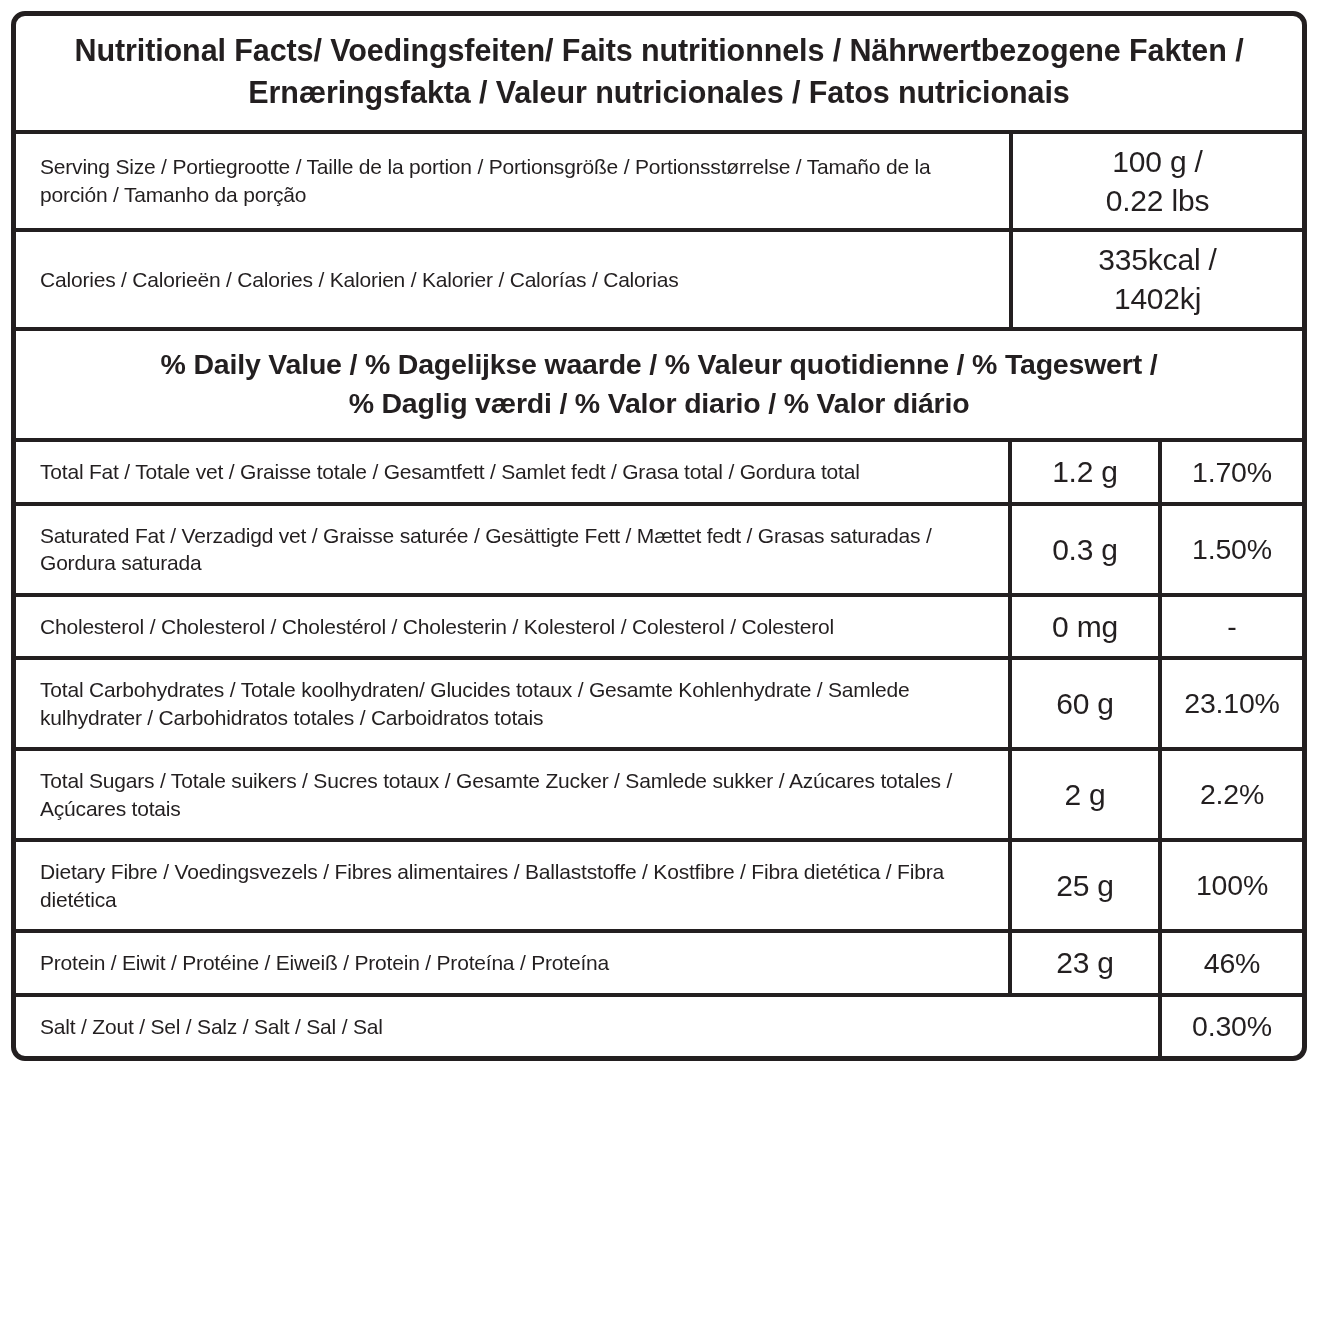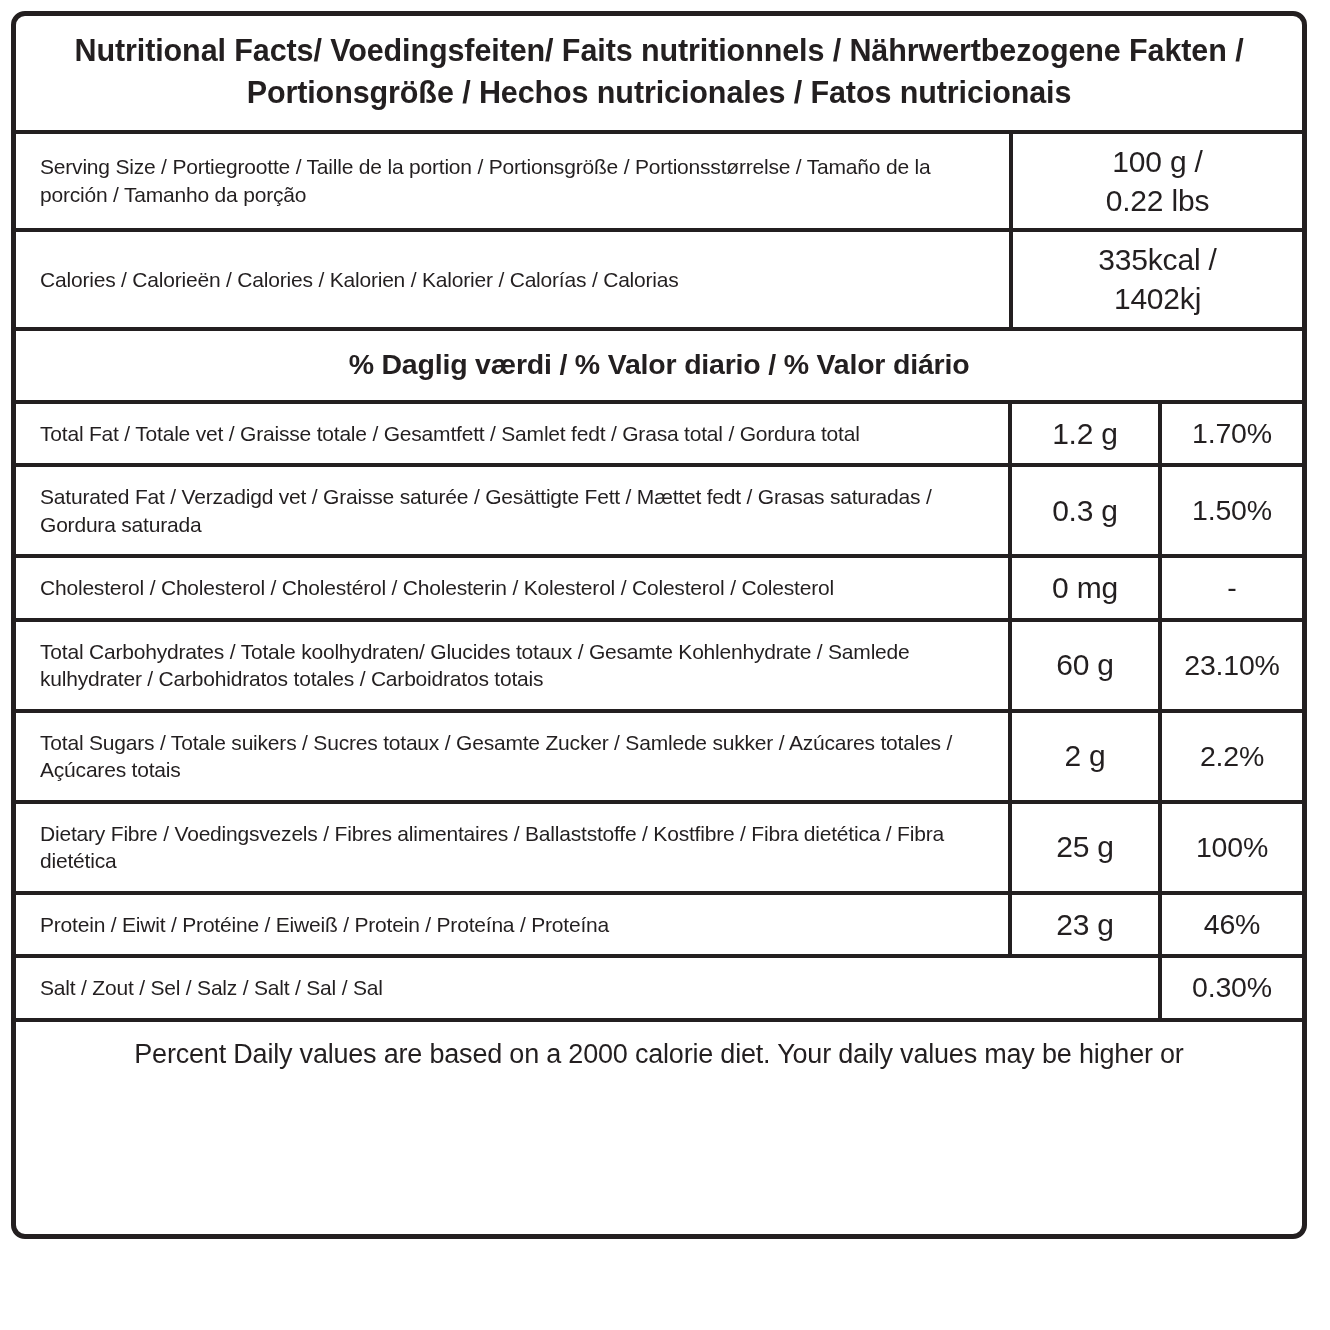--- a/index.html
+++ b/index.html
@@ -13,21 +13,21 @@
     font-family: "Liberation Sans", sans-serif;
     color: #231f20;
     -webkit-font-smoothing: antialiased;
   }
 
   .panel {
     position: absolute;
     left: 11px;
     top: 11px;
     width: 1296px;
-    height: 1228px;
+    height: 1050px;
     border: 5px solid #231f20;
     border-radius: 14px;
     box-sizing: border-box;
     overflow: hidden;
     background: #ffffff;
   }
 
   .table {
     display: flex;
     flex-direction: column;
@@ -116,38 +116,39 @@
 </style>
 </head>
 <body>
 
 <div class="panel">
   <div class="table">
 
     <div class="row title-row">
       <div style="width:100%">
         <div>Nutritional Facts/ Voedingsfeiten/ Faits nutritionnels / Nährwertbezogene Fakten /</div>
-        <div>Portionsgröße / Hechos nutricionales / Fatos nutricionais</div>
+        <div>Ernæringsfakta / Valeur nutricionales / Fatos nutricionais</div>
       </div>
     </div>
 
     <div class="row">
       <div class="cell-label">Serving Size / Portiegrootte / Taille de la portion / Portionsgröße / Portionsstørrelse / Tamaño de la porción / Tamanho da porção</div>
       <div class="cell-amount wide nowrap-break">100 g /
 0.22 lbs</div>
     </div>
 
     <div class="row">
       <div class="cell-label">Calories / Calorieën / Calories / Kalorien / Kalorier / Calorías / Calorias</div>
       <div class="cell-amount wide nowrap-break">335kcal /
 1402kj</div>
     </div>
 
     <div class="row dv-header">
       <div style="width:100%">
+        <div>% Daily Value / % Dagelijkse waarde / % Valeur quotidienne / % Tageswert /</div>
         <div>% Daglig værdi / % Valor diario / % Valor diário</div>
       </div>
     </div>
 
     <div class="row">
       <div class="cell-label">Total Fat / Totale vet / Graisse totale / Gesamtfett / Samlet fedt / Grasa total / Gordura total</div>
       <div class="cell-amount">1.2 g</div>
       <div class="cell-dv">1.70%</div>
     </div>
 

